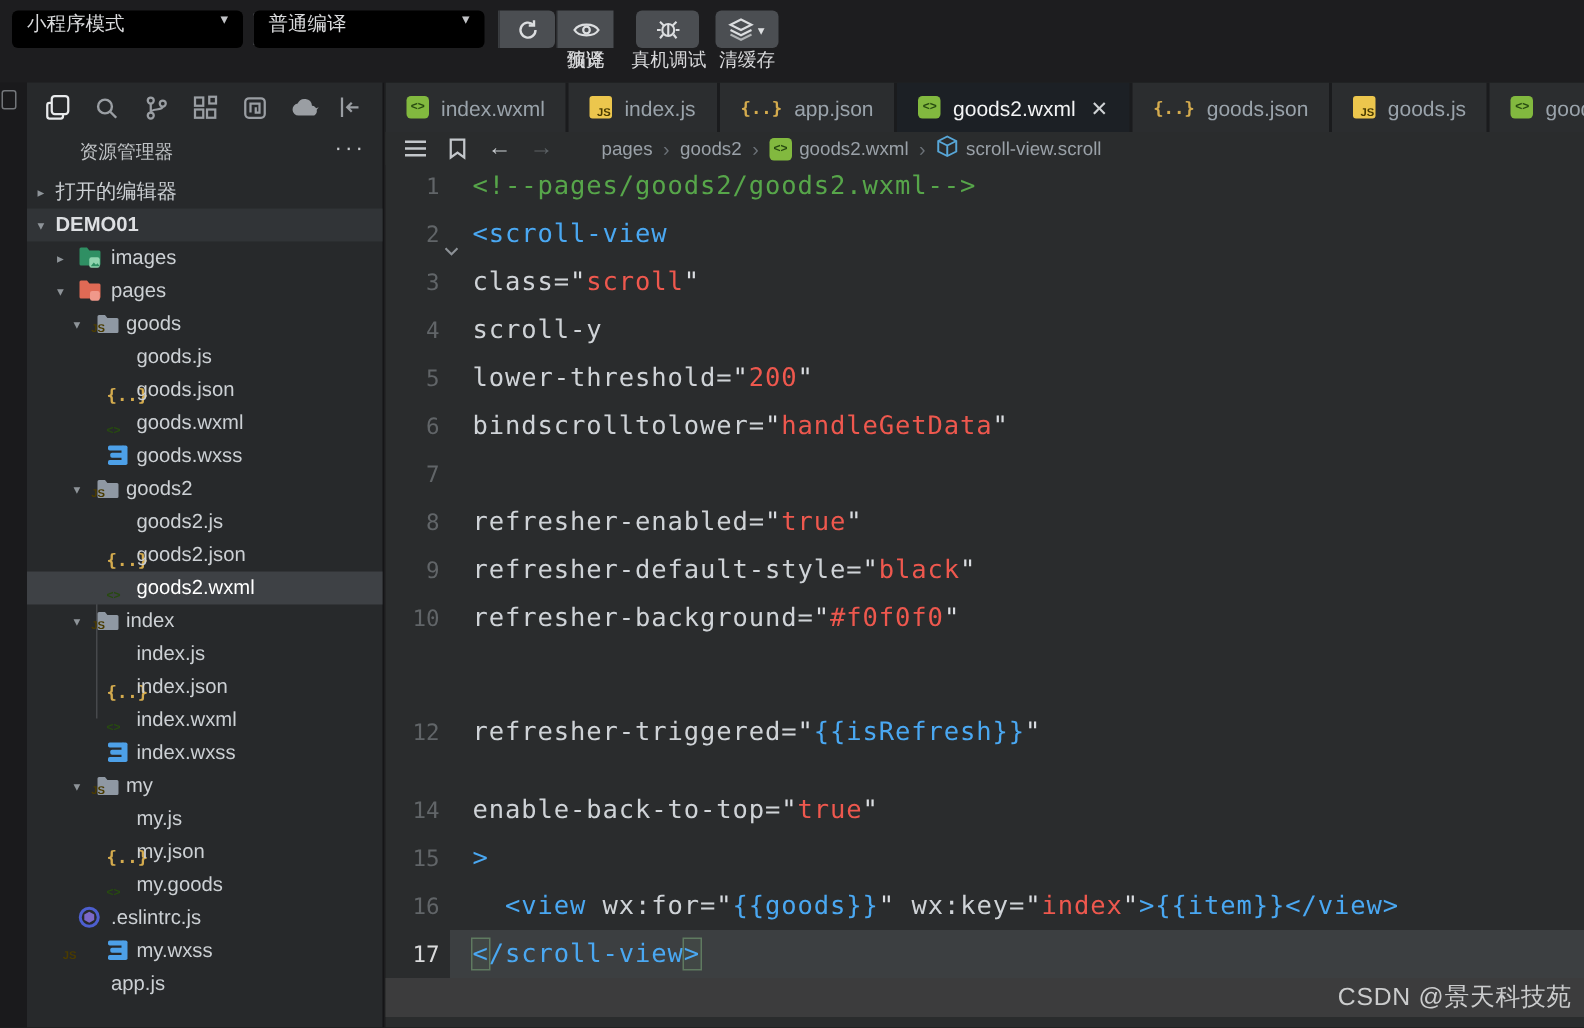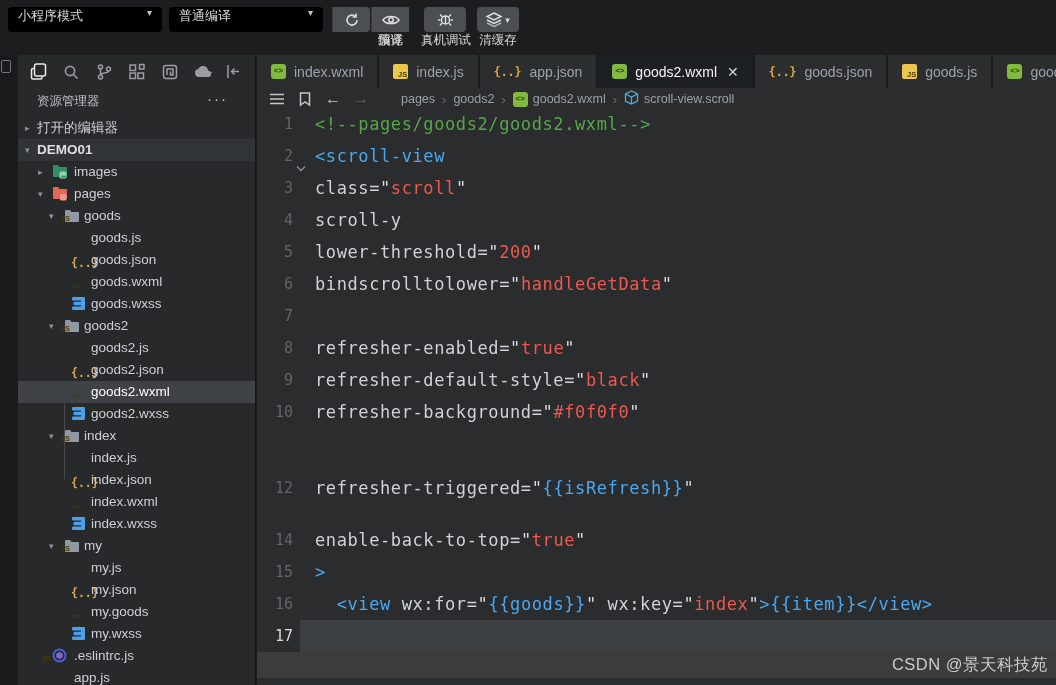--- a/index.html
+++ b/index.html
@@ -28,21 +28,21 @@
 
   
   .sidebar { position:absolute; left:18px; top:55px; width:238px; height:630px;
         background:#27292b; border-right:1px solid #151517; overflow:hidden; }
   .acticons { position:absolute; left:0; top:0; width:238px; height:33px; display:flex;
         align-items:center; }
   .acticon { width:26px; height:26px; margin-left:7px; display:flex; align-items:center;
         justify-content:center; color:#9a9ea3; cursor:pointer; }
   .acticon.first { color:#e8eaec; }
   .acticon.collapse { margin-left:auto; margin-right:10px; }
-  .sb-head { position:absolute; left:0; top:33px; width:238px; height:26px; }
+  .sb-head { position:absolute; left:16px; top:33px; width:238px; height:26px; }
   .sb-title { position:absolute; left:19px; top:5px; font-size:12.5px; color:#bfc2c5; }
   .sb-more { position:absolute; right:28px; top:2px; color:#c5c8cb; font-size:15px;
         letter-spacing:2px; cursor:pointer; }
   .tree { position:absolute; left:0; top:62px; width:238px; }
   .trow { position:relative; width:238px; height:22px; line-height:22px; font-size:13.5px;
         color:#ccd0d4; cursor:pointer; white-space:nowrap; }
   .trow.hl { background:#313437; }
   .trow.sel { background:#3e4145; color:#fff; }
   .trow .arr { position:absolute; top:0; font-size:9px; color:#8e9499; line-height:22px; }
   .trow .fico { position:absolute; top:3px; width:16px; height:16px; }
@@ -279,90 +279,81 @@
         </div>
         <div class="trow">
           <span class="fico" style="left:53px"><span class="ic-json">{..}</span></span>
           <span class="lbl" style="left:73px">goods2.json</span>
         </div>
         <div class="trow sel">
           <span class="fico" style="left:53px"><span class="ic-wxml"><span>&lt;&gt;</span></span></span>
           <span class="lbl" style="left:73px">goods2.wxml</span>
         </div>
         <div class="trow">
+          <span class="arr" style="left:31px">▾</span>
+          <span class="fico" style="left:46px"><span><svg width="16" height="14" viewBox="0 0 16 14" fill="#8f98a3">
+                <path d="M1 2 a1 1 0 0 1 1-1 H6 l1.6 2 H14 a1 1 0 0 1 1 1 V12 a1 1 0 0 1 -1 1 H2 a1 1 0 0 1 -1-1 Z"></path>
+              </svg></span></span>
+          <span class="lbl" style="left:66px">index</span>
+        </div>
+        <div class="trow">
+          <span class="fico" style="left:53px"><span class="ic-js"><span>JS</span></span></span>
+          <span class="lbl" style="left:73px">index.js</span>
+        </div>
+        <div class="trow">
+          <span class="fico" style="left:53px"><span class="ic-json">{..}</span></span>
+          <span class="lbl" style="left:73px">index.json</span>
+        </div>
+        <div class="trow">
+          <span class="fico" style="left:53px"><span class="ic-wxml"><span>&lt;&gt;</span></span></span>
+          <span class="lbl" style="left:73px">index.wxml</span>
+        </div>
+        <div class="trow">
           <span class="fico" style="left:53px"><span><svg width="15" height="15" viewBox="0 0 15 15" fill="#4da0e8">
                 <rect x="10" y="1" width="4" height="13" rx="1.2"></rect>
                 <rect x="1" y="1" width="11" height="3.4" rx="1.2"></rect>
                 <rect x="2.5" y="5.8" width="9.5" height="3.4" rx="1.2"></rect>
                 <rect x="1" y="10.6" width="11" height="3.4" rx="1.2"></rect>
               </svg></span></span>
-          <span class="lbl" style="left:73px">goods2.wxss</span>
+          <span class="lbl" style="left:73px">index.wxss</span>
         </div>
         <div class="trow">
           <span class="arr" style="left:31px">▾</span>
           <span class="fico" style="left:46px"><span><svg width="16" height="14" viewBox="0 0 16 14" fill="#8f98a3">
                 <path d="M1 2 a1 1 0 0 1 1-1 H6 l1.6 2 H14 a1 1 0 0 1 1 1 V12 a1 1 0 0 1 -1 1 H2 a1 1 0 0 1 -1-1 Z"></path>
               </svg></span></span>
-          <span class="lbl" style="left:66px">index</span>
+          <span class="lbl" style="left:66px">my</span>
         </div>
         <div class="trow">
           <span class="fico" style="left:53px"><span class="ic-js"><span>JS</span></span></span>
-          <span class="lbl" style="left:73px">index.js</span>
+          <span class="lbl" style="left:73px">my.js</span>
         </div>
         <div class="trow">
           <span class="fico" style="left:53px"><span class="ic-json">{..}</span></span>
-          <span class="lbl" style="left:73px">index.json</span>
+          <span class="lbl" style="left:73px">my.json</span>
         </div>
         <div class="trow">
           <span class="fico" style="left:53px"><span class="ic-wxml"><span>&lt;&gt;</span></span></span>
-          <span class="lbl" style="left:73px">index.wxml</span>
+          <span class="lbl" style="left:73px">my.goods</span>
+        </div>
+        <div class="trow">
+          <span class="fico" style="left:34px"><span><svg width="15" height="15" viewBox="0 0 15 15">
+                <circle cx="7.5" cy="7.5" r="6" fill="none" stroke="#4d5fd0" stroke-width="2"></circle>
+                <path d="M7.5 3.8 L10.8 5.7 V9.3 L7.5 11.2 L4.2 9.3 V5.7 Z" fill="#7b68c8"></path>
+              </svg></span></span>
+          <span class="lbl" style="left:56px">.eslintrc.js</span>
         </div>
         <div class="trow">
           <span class="fico" style="left:53px"><span><svg width="15" height="15" viewBox="0 0 15 15" fill="#4da0e8">
                 <rect x="10" y="1" width="4" height="13" rx="1.2"></rect>
                 <rect x="1" y="1" width="11" height="3.4" rx="1.2"></rect>
                 <rect x="2.5" y="5.8" width="9.5" height="3.4" rx="1.2"></rect>
                 <rect x="1" y="10.6" width="11" height="3.4" rx="1.2"></rect>
               </svg></span></span>
-          <span class="lbl" style="left:73px">index.wxss</span>
-        </div>
-        <div class="trow">
-          <span class="arr" style="left:31px">▾</span>
-          <span class="fico" style="left:46px"><span><svg width="16" height="14" viewBox="0 0 16 14" fill="#8f98a3">
-                <path d="M1 2 a1 1 0 0 1 1-1 H6 l1.6 2 H14 a1 1 0 0 1 1 1 V12 a1 1 0 0 1 -1 1 H2 a1 1 0 0 1 -1-1 Z"></path>
-              </svg></span></span>
-          <span class="lbl" style="left:66px">my</span>
-        </div>
-        <div class="trow">
-          <span class="fico" style="left:53px"><span class="ic-js"><span>JS</span></span></span>
-          <span class="lbl" style="left:73px">my.js</span>
-        </div>
-        <div class="trow">
-          <span class="fico" style="left:53px"><span class="ic-json">{..}</span></span>
-          <span class="lbl" style="left:73px">my.json</span>
-        </div>
-        <div class="trow">
-          <span class="fico" style="left:53px"><span class="ic-wxml"><span>&lt;&gt;</span></span></span>
-          <span class="lbl" style="left:73px">my.goods</span>
-        </div>
-        <div class="trow">
-          <span class="fico" style="left:53px"><span><svg width="15" height="15" viewBox="0 0 15 15" fill="#4da0e8">
-                <rect x="10" y="1" width="4" height="13" rx="1.2"></rect>
-                <rect x="1" y="1" width="11" height="3.4" rx="1.2"></rect>
-                <rect x="2.5" y="5.8" width="9.5" height="3.4" rx="1.2"></rect>
-                <rect x="1" y="10.6" width="11" height="3.4" rx="1.2"></rect>
-              </svg></span></span>
           <span class="lbl" style="left:73px">my.wxss</span>
-        </div>
-        <div class="trow">
-          <span class="fico" style="left:34px"><span><svg width="15" height="15" viewBox="0 0 15 15">
-                <circle cx="7.5" cy="7.5" r="6" fill="none" stroke="#4d5fd0" stroke-width="2"></circle>
-                <path d="M7.5 3.8 L10.8 5.7 V9.3 L7.5 11.2 L4.2 9.3 V5.7 Z" fill="#7b68c8"></path>
-              </svg></span></span>
-          <span class="lbl" style="left:56px">.eslintrc.js</span>
         </div>
         <div class="trow">
           <span class="fico" style="left:34px"><span class="ic-js"><span>JS</span></span></span>
           <span class="lbl" style="left:56px">app.js</span>
         </div>
       </div>
   </div>
 
   <div class="editor">
     <div class="tabbar" id="tabbar">
@@ -472,18 +463,18 @@
         <div class="cline" style="top: 128px;"><span class="num">5</span><span class="txt"><span class="attr">lower-threshold=</span><span class="q">"</span><span class="val">200</span><span class="q">"</span></span></div>
         <div class="cline" style="top: 160px;"><span class="num">6</span><span class="txt"><span class="attr">bindscrolltolower=</span><span class="q">"</span><span class="val">handleGetData</span><span class="q">"</span></span></div>
         <div class="cline" style="top: 192px;"><span class="num">7</span><span class="txt"></span></div>
         <div class="cline" style="top: 224px;"><span class="num">8</span><span class="txt"><span class="attr">refresher-enabled=</span><span class="q">"</span><span class="val">true</span><span class="q">"</span></span></div>
         <div class="cline" style="top: 256px;"><span class="num">9</span><span class="txt"><span class="attr">refresher-default-style=</span><span class="q">"</span><span class="val">black</span><span class="q">"</span></span></div>
         <div class="cline" style="top: 288px;"><span class="num">10</span><span class="txt"><span class="attr">refresher-background=</span><span class="q">"</span><span class="val">#f0f0f0</span><span class="q">"</span></span></div>
         <div class="cline" style="top: 352px; margin-top: 12px;"><span class="num">12</span><span class="txt"><span class="attr">refresher-triggered=</span><span class="q">"</span><span class="in">{{isRefresh}}</span><span class="q">"</span></span></div>
         <div class="cline" style="top: 416px;"><span class="num">14</span><span class="txt"><span class="attr">enable-back-to-top=</span><span class="q">"</span><span class="val">true</span><span class="q">"</span></span></div>
         <div class="cline" style="top: 448px;"><span class="num">15</span><span class="txt"><span class="tag">&gt;</span></span></div>
         <div class="cline" style="top: 480px;"><span class="num">16</span><span class="txt"><span class="pl">  </span><span class="tag">&lt;view</span><span class="attr"> wx:for=</span><span class="q">"</span><span class="in">{{goods}}</span><span class="q">"</span><span class="attr"> wx:key=</span><span class="q">"</span><span class="val">index</span><span class="q">"</span><span class="tag">&gt;</span><span class="in">{{item}}</span><span class="tag">&lt;/view&gt;</span></span></div>
-        <div class="cline cur" style="top: 512px;"><span class="curbg"></span><span class="num">17</span></div>
+        <div class="cline cur" style="top: 512px;"><span class="curbg"></span><span class="num">17</span><span class="txt"><span class="tag bk">&lt;</span><span class="tag">/scroll-view</span><span class="tag bk">&gt;</span></span></div>
       </div>
     <div class="hstrip"></div>
     <div class="watermark">CSDN @景天科技苑</div>
   </div>
 </div>
 
 </body></html>

